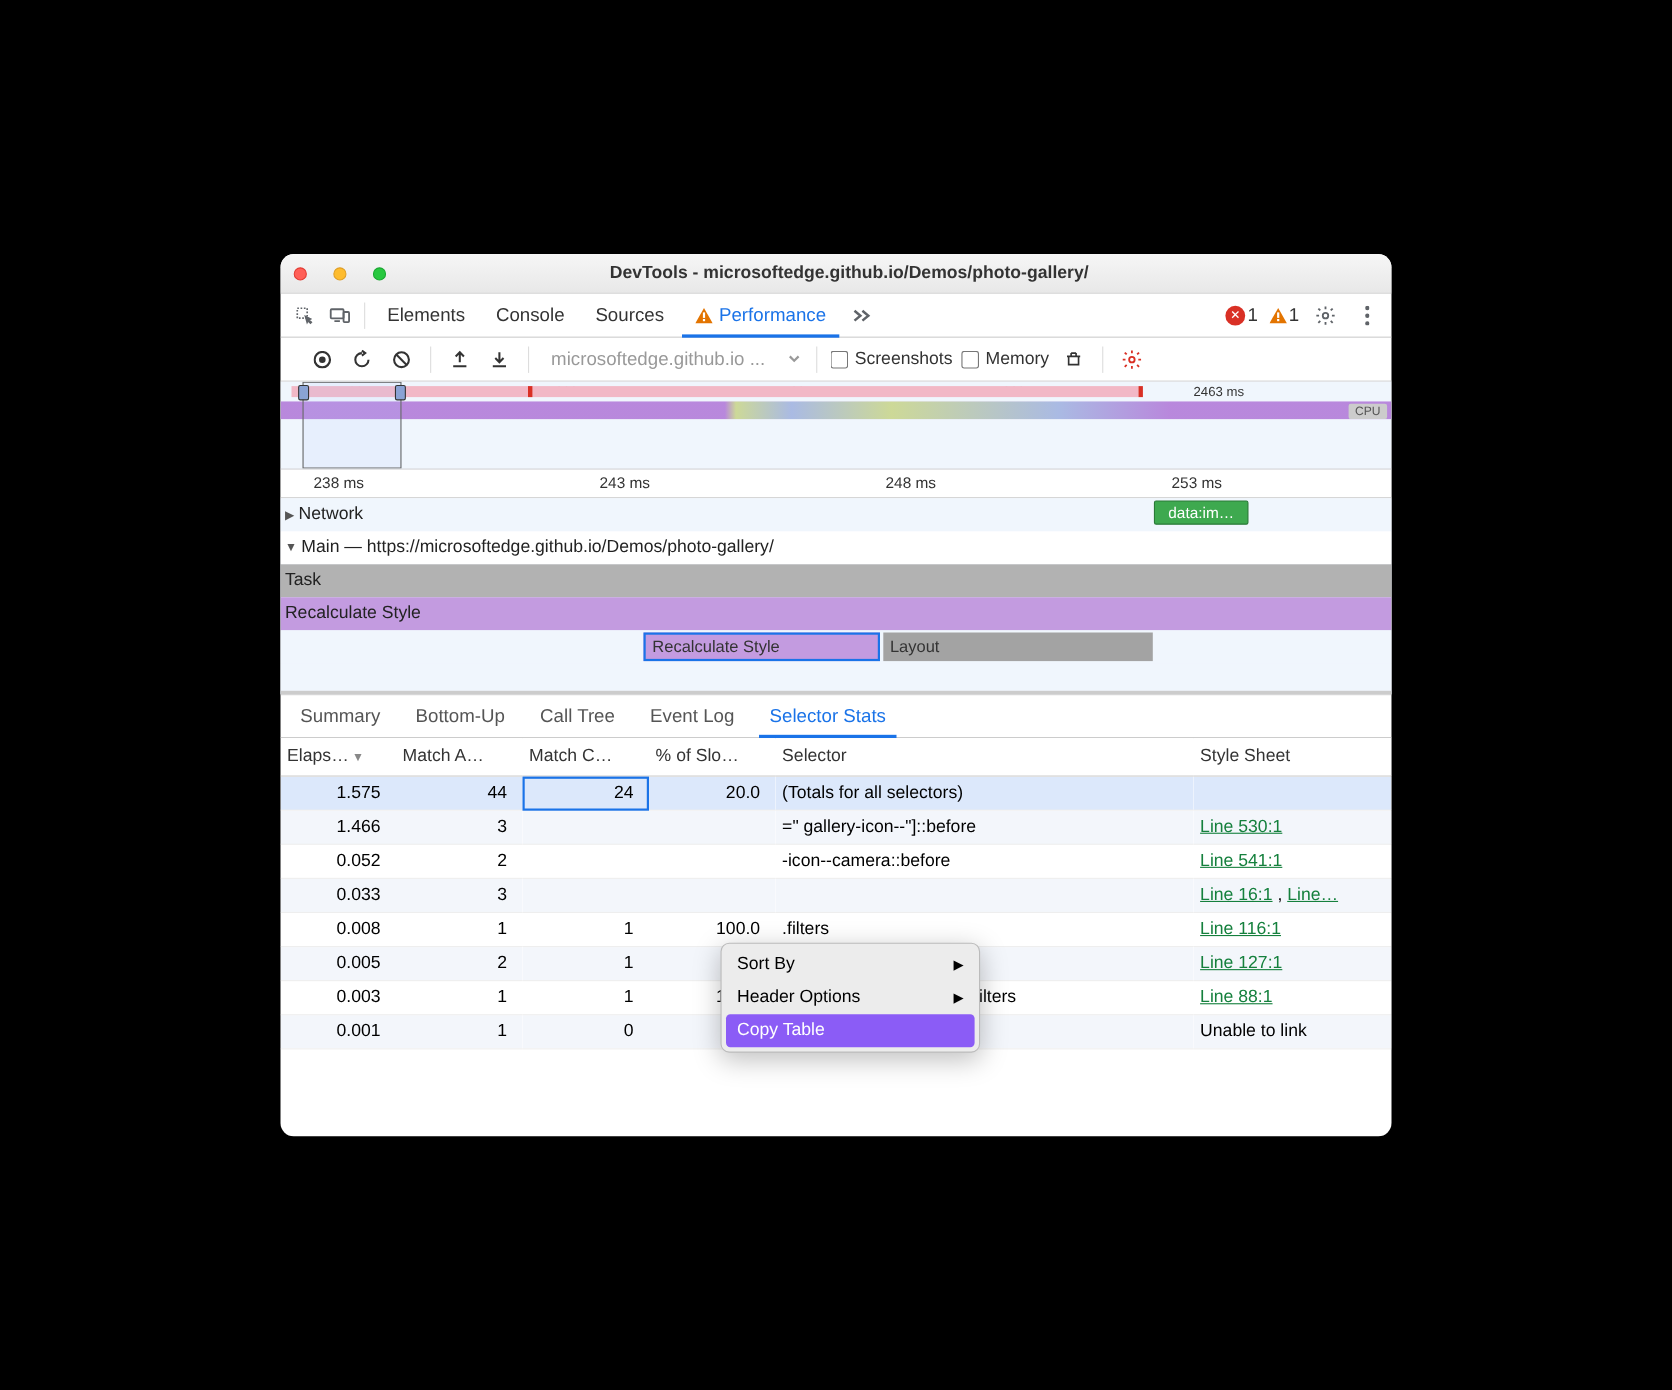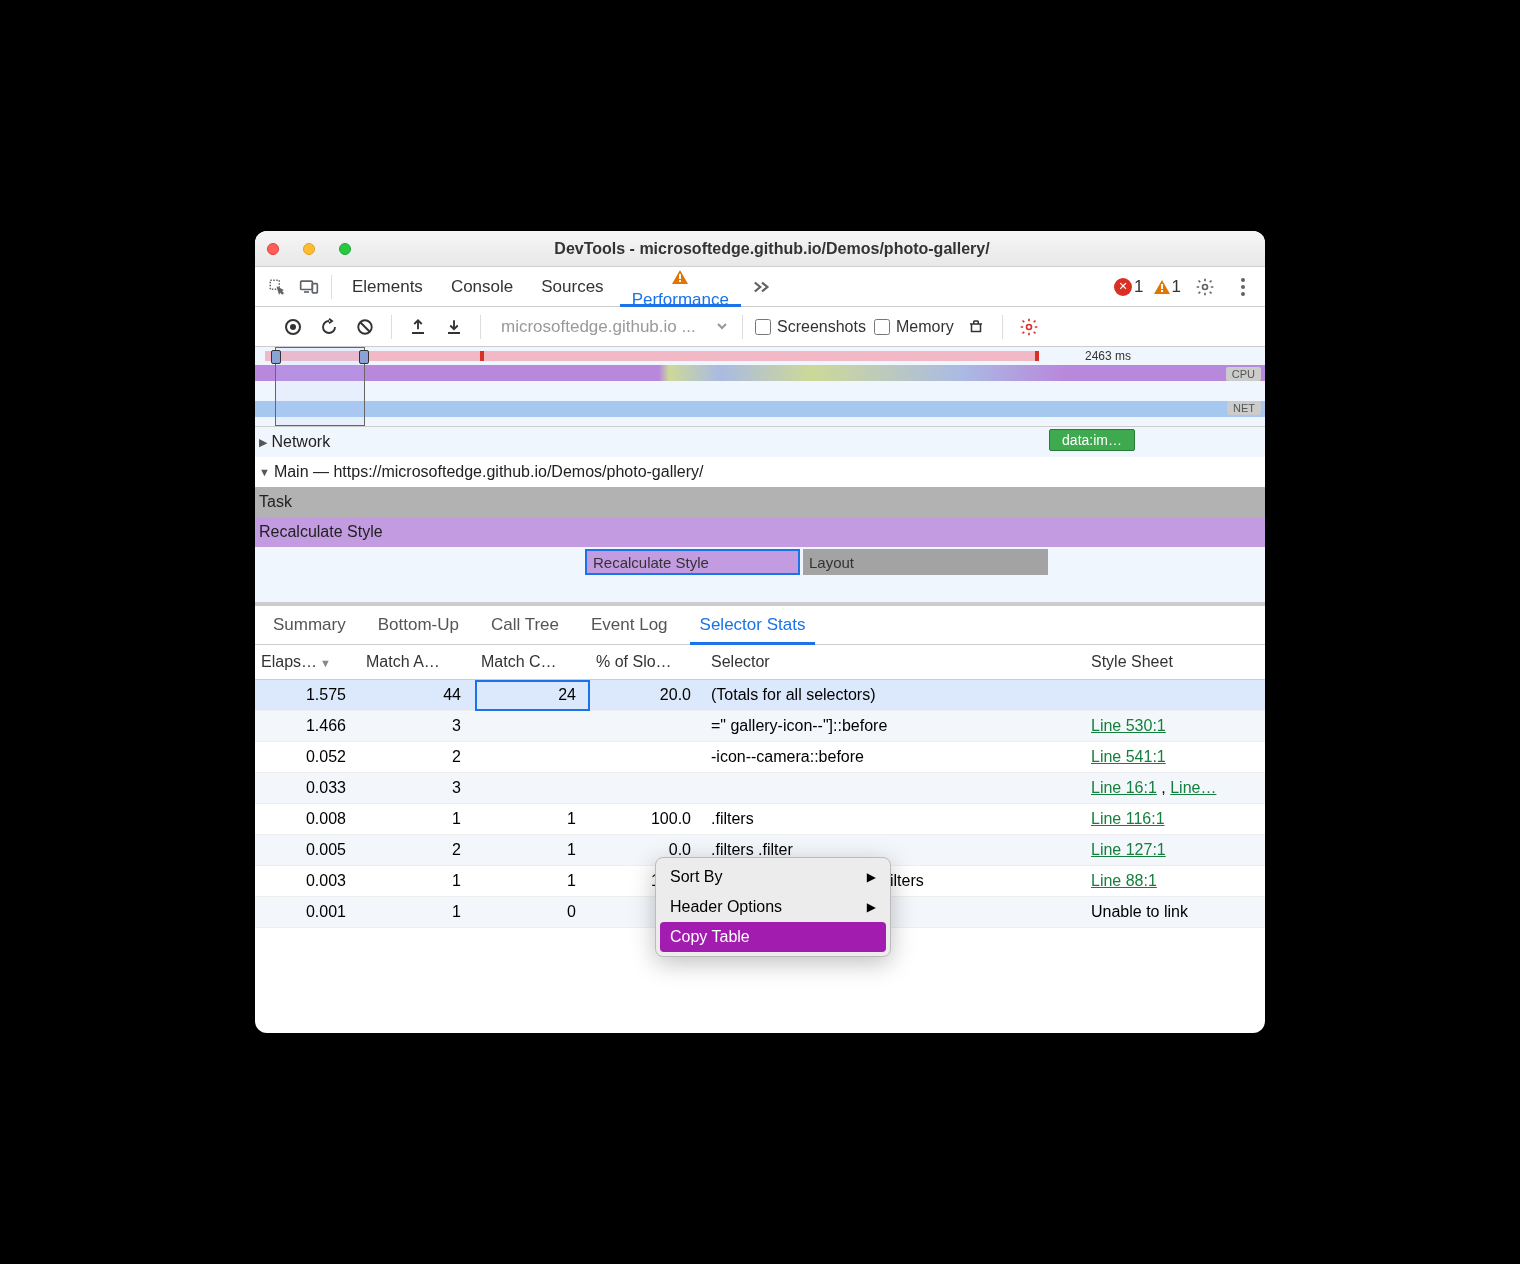--- a/index.html
+++ b/index.html
@@ -45,21 +45,21 @@
     display:flex;
     align-items:center;
     padding: 0 8px;
     gap: 4px;
     font-size:17px;
     color:#333;
   }
   .tabstrip .icon-btn { width:28px; height:28px; display:flex; align-items:center; justify-content:center; color:#5f6368;}
   .sep { width:1px; height:24px; background:#ddd; margin:0 4px;}
   .tab-item { padding: 0 12px; height:40px; display:flex; align-items:center; gap:6px; cursor:pointer; color:#333;}
-  .tab-item.active { color:#1a73e8; border-bottom:3px solid #1a73e8; padding-top:3px;flex-direction:column;}
+  .tab-item.active { color:#1a73e8; border-bottom:3px solid #1a73e8; padding-top:3px;}
   .more { padding:0 8px; color:#5f6368;}
   .right-icons { margin-left:auto; display:flex; align-items:center; gap:10px;}
   .err-badge { width:18px; height:18px; border-radius:50%; background:#d93025; color:#fff; font-size:11px; display:flex; align-items:center; justify-content:center;}
 
   .toolbar {
     height: 40px;
     border-bottom:1px solid #ccc;
     display:flex;
     align-items:center;
     padding: 0 24px;
@@ -136,21 +136,21 @@
     width:236px;
     background:#ececec;
     border:1px solid #bbb;
     border-radius:8px;
     box-shadow:0 6px 24px rgba(0,0,0,0.25);
     padding:4px;
     font-size:16px;
     z-index:100;
   }
   .ctx-item { padding:6px 10px; border-radius:4px; display:flex; justify-content:space-between; align-items:center; cursor:pointer;}
-  .ctx-item.hover { background:#a21caf; color:#fff;align-items:flex-end;}
+  .ctx-item.hover { background:#8b5cf6; color:#fff;align-items:flex-end;}
   .ctx-arrow { font-size:12px;}
 
   .col-e { width:105px;} .col-a { width:115px;} .col-c { width:115px;} .col-s { width:115px;}
   .col-sel { } .col-sh { width:180px;}
 
   svg { display:block; }
 
   .flame-spacer { height:28px; background:#f0f6fd; border-bottom:3px solid #ccc;}
 </style>
 </head>
@@ -304,29 +304,32 @@
       <span style="left:650px">1963 ms</span>
       <span style="left:830px">2463 ms</span>
     </div>
     <div class="ov-pinkbar" style="left:10px; width:770px;"></div>
     <div class="ov-redtick" style="left:225px;"></div>
     <div class="ov-redtick" style="left:780px;"></div>
     <div class="cpu-band">
       <div class="cpu-shape"></div>
       <div class="cpu-label">CPU</div>
     </div>
-    <div class="net-band">
-      <div class="net-label">NET</div>
-    </div>
     <div class="ov-window">
       <div class="ov-handle" style="left:-5px; background:#8aa3d4;"></div>
       <div class="ov-handle" style="right:-5px; background:#8aa3d4;"></div>
     </div>
   </div>
 
+  <div class="ruler">
+    <span style="left:30px">238 ms</span>
+    <span style="left:290px">243 ms</span>
+    <span style="left:550px">248 ms</span>
+    <span style="left:810px">253 ms</span>
+  </div>
 
   <div class="flame">
     <div class="flame-row arrow-r" style="background:#f0f6fd;">
       <span>Network</span>
       <span class="data-im">data:im…</span>
     </div>
     <div class="flame-row arrow-d" style="background:#fff;">
       <span>Main — https://microsoftedge.github.io/Demos/photo-gallery/</span>
     </div>
     <div class="flame-row gray">

